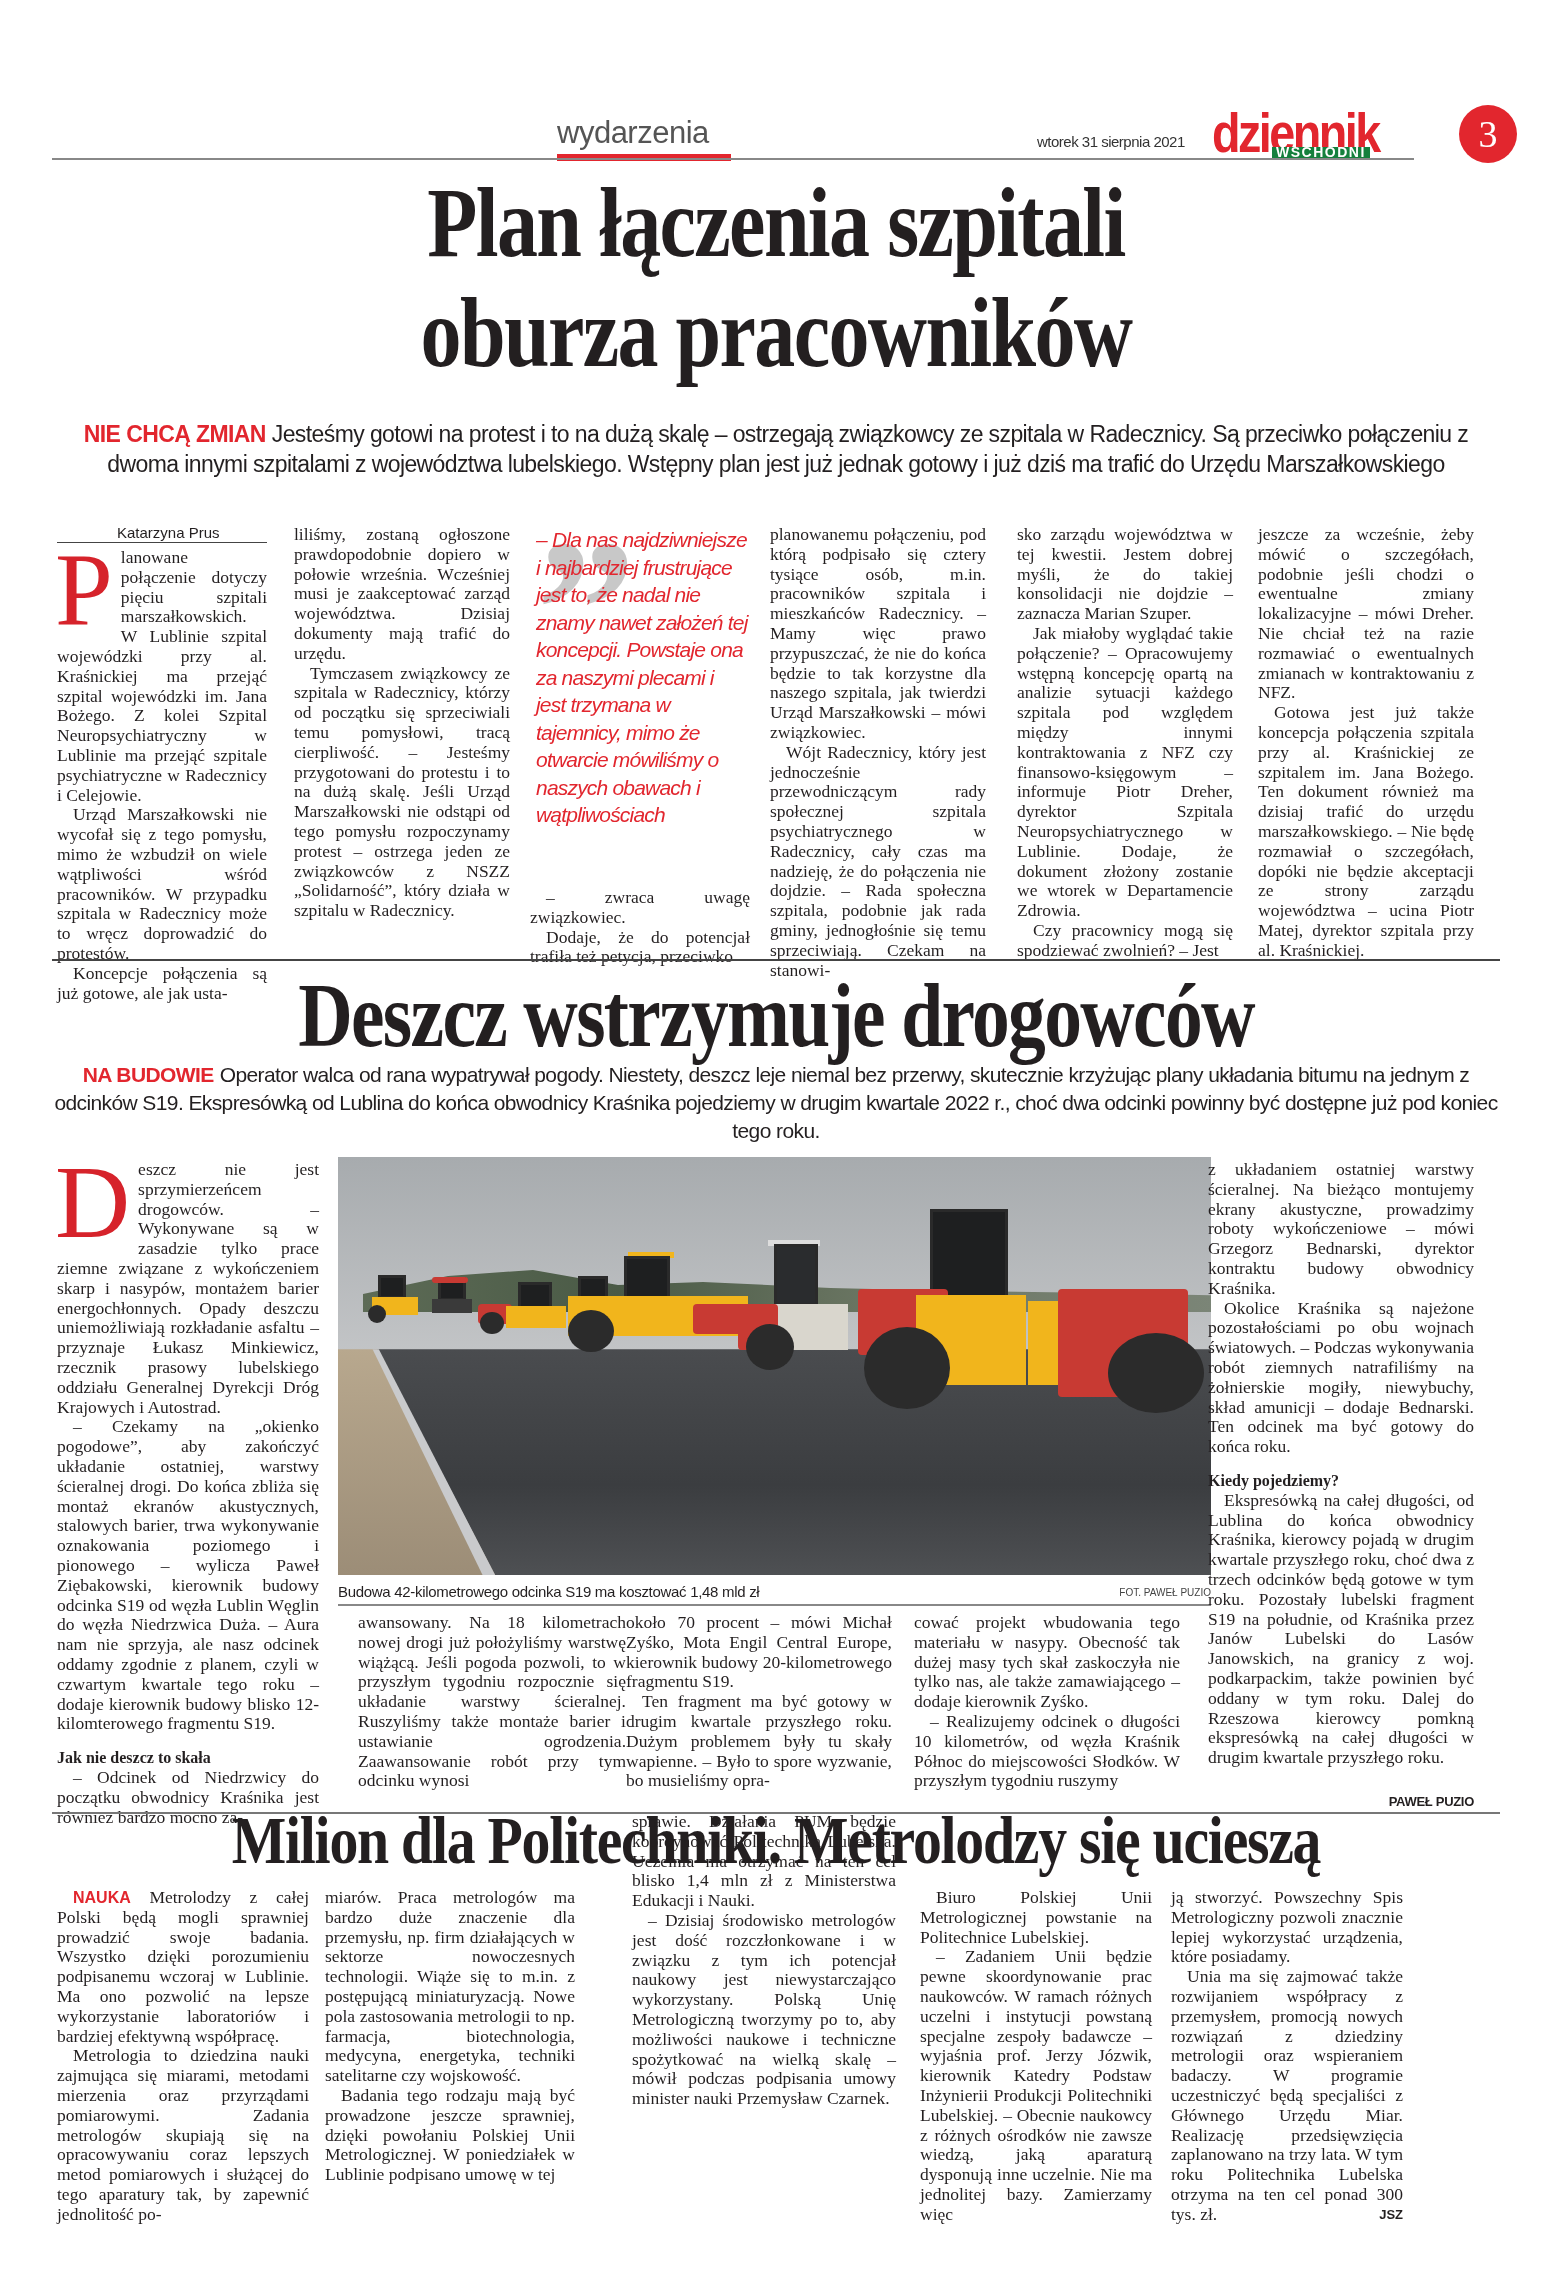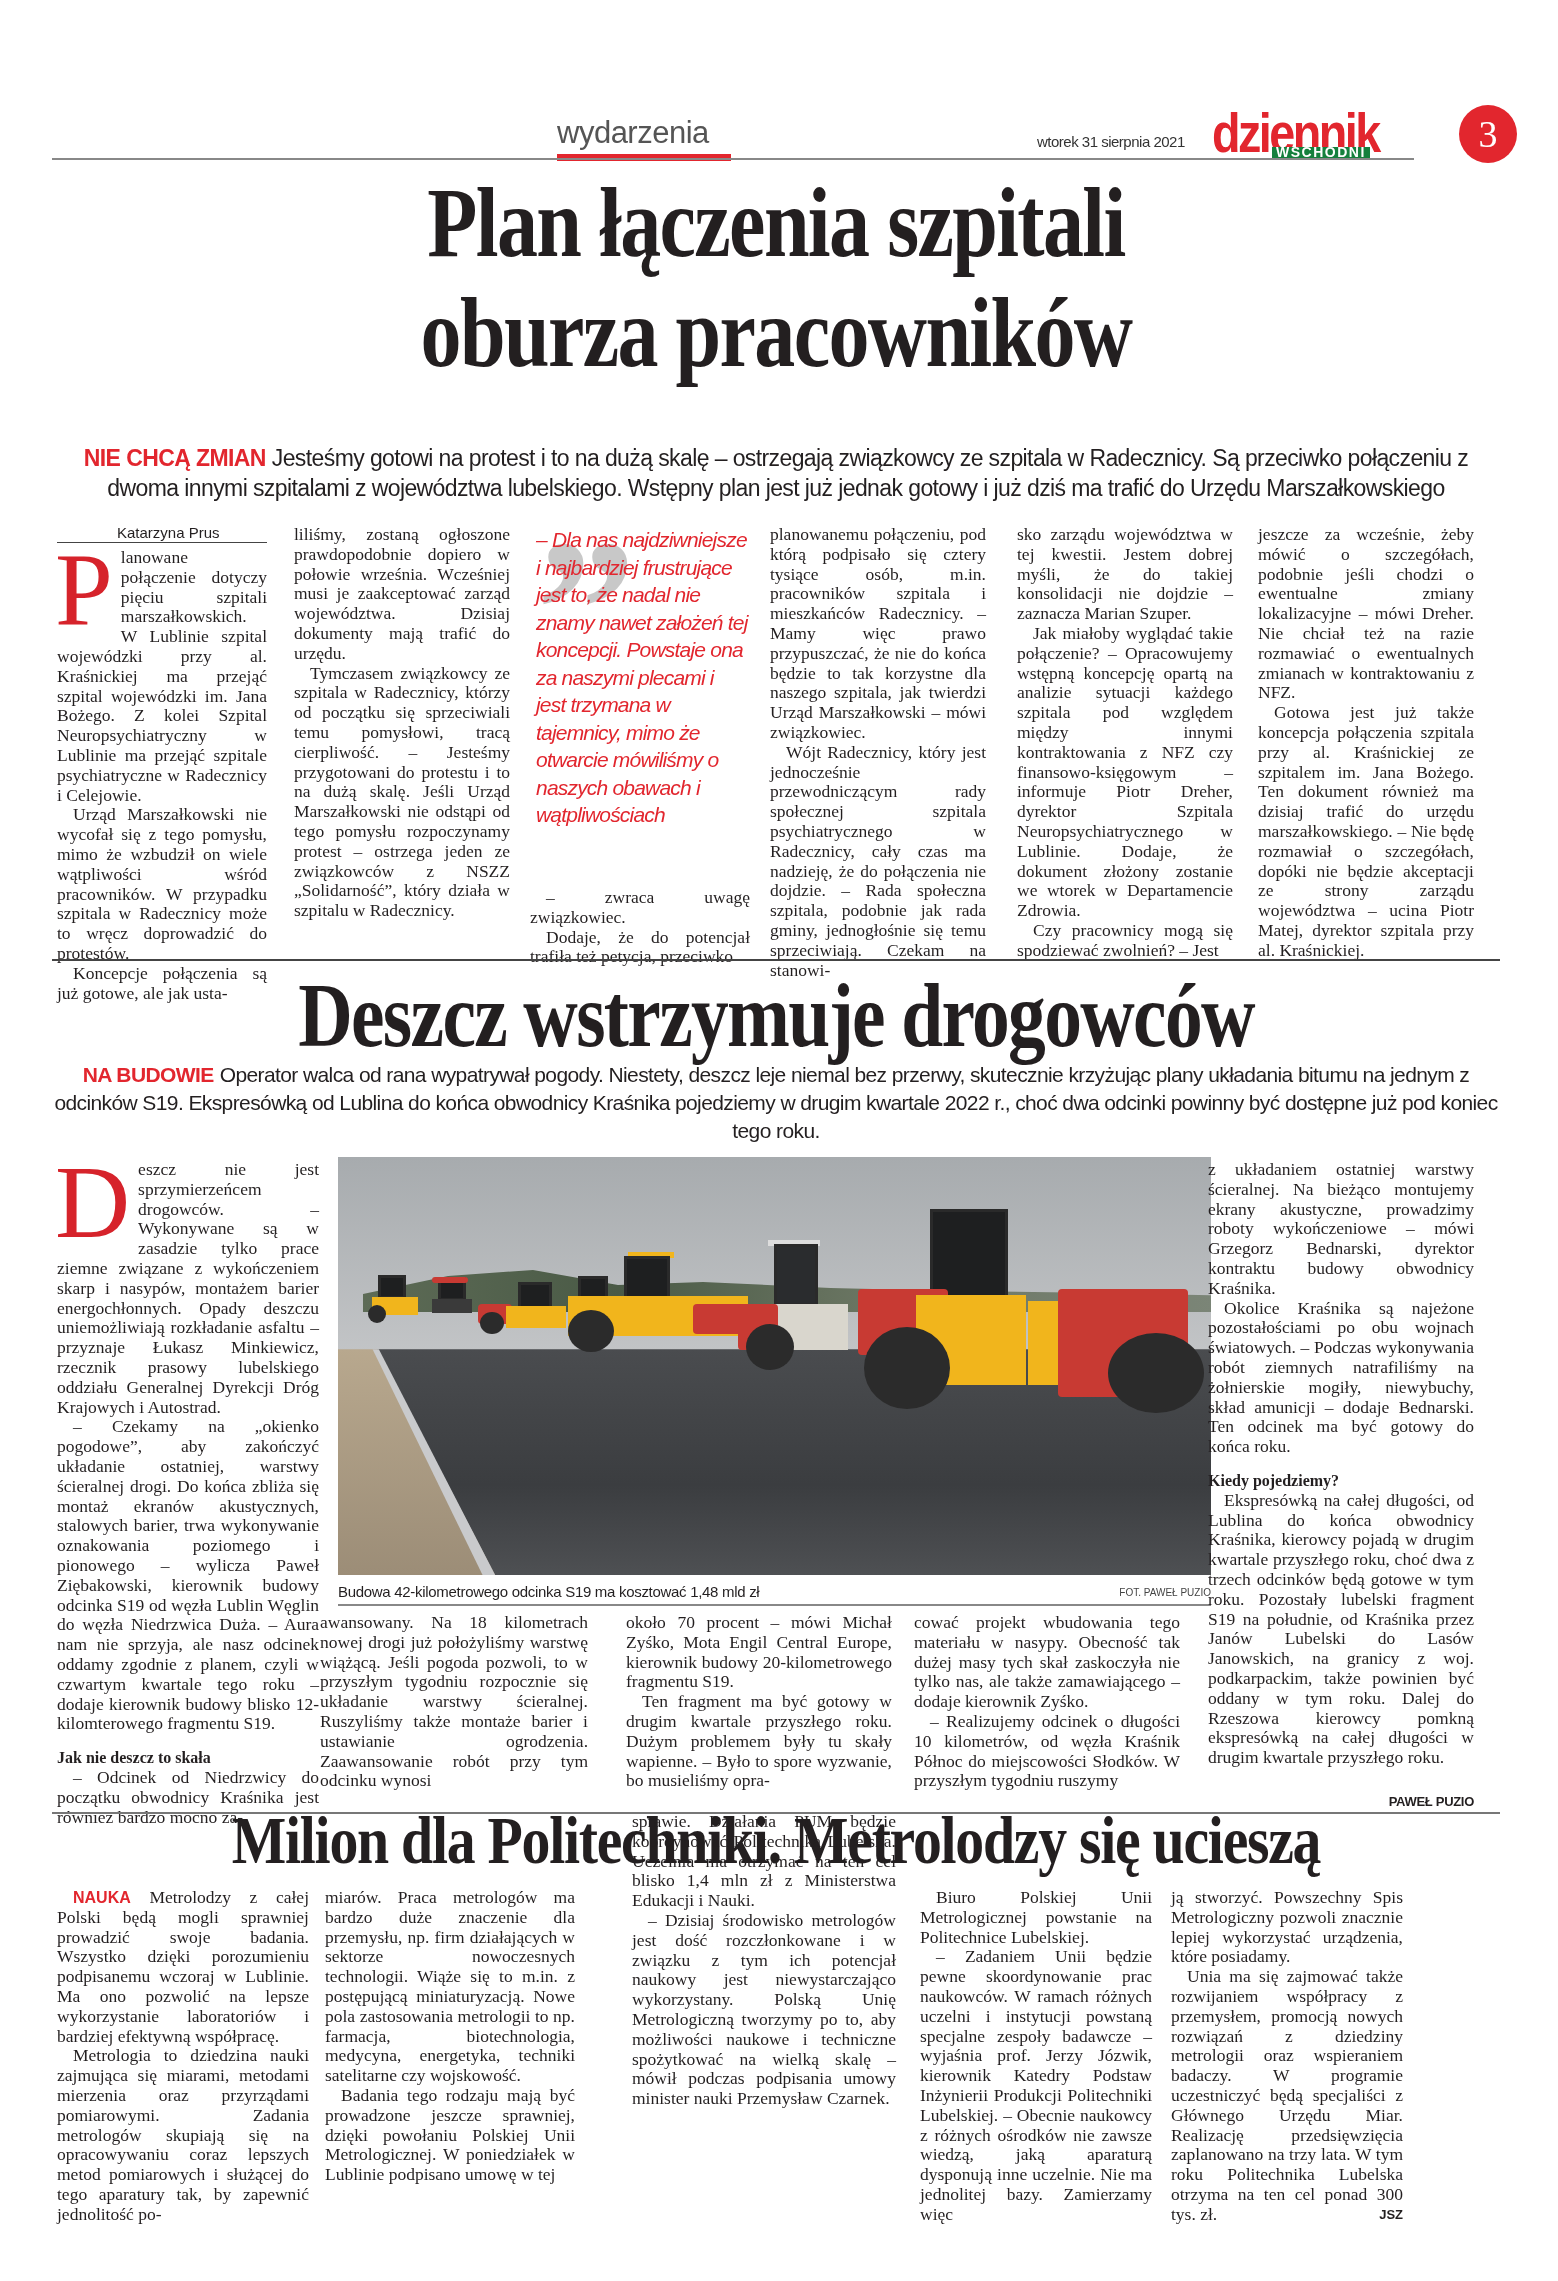--- a/index.html
+++ b/index.html
@@ -18,21 +18,21 @@
   .page-number { position: absolute; left: 1407px; top: -5px; width: 58px; height: 58px; border-radius: 50%; background: #e2262e; color: #fff; font-family: "Liberation Serif", serif; font-size: 38px; text-align: center; line-height: 58px; }
 
   
   .headline { position: absolute; left: 52px; width: 1448px; text-align: center; font-family: "Liberation Serif", serif; font-weight: bold; color: #231f20; }
   .h1 { top: 168px; font-size: 100px; line-height: 110px; letter-spacing: -2px; transform: scaleX(0.82); }
   .h2 { top: 965px; font-size: 92px; line-height: 100px; letter-spacing: -2px; transform: scaleX(0.82); }
   .h3 { top: 1800px; font-size: 68px; line-height: 80px; letter-spacing: -1.5px; transform: scaleX(0.85); }
 
   .lead { position: absolute; left: 52px; width: 1448px; text-align: center; font-family: "Liberation Sans", sans-serif; font-size: 23px; line-height: 30px; color: #231f20; letter-spacing: -0.6px; }
   .lead .kicker { color: #e2262e; font-weight: bold; margin-right: 6px; }
-  .lead1 { top: 443px; padding: 0 0; }
+  .lead1 { top: 419px; padding: 0 0; }
   .lead2 { top: 1061px; font-size: 21px; line-height: 28px; }
 
   .hrule { position: absolute; left: 52px; width: 1448px; height: 2px; background: #444; }
 
   
   .col { position: absolute; font-family: "Liberation Serif", serif; font-size: 17.5px; line-height: 19.8px; color: #231f20; text-align: justify; hyphens: manual; }
   .col p { text-indent: 16px; }
   .col p.noindent { text-indent: 0; }
   .col .subhead { font-weight: bold; text-indent: 0; margin-top: 14px; font-size: 16px; }
   .byline { font-family: "Liberation Sans", sans-serif; font-size: 15px; padding-left: 60px; border-bottom: 1.5px solid #444; margin-bottom: 5px; line-height: 18px; }
@@ -187,21 +187,21 @@
     <div class="wheel" style="left:6px; top:118px; width:86px; height:82px;"></div>
     <div class="wheel" style="left:250px; top:124px; width:96px; height:80px;"></div>
   </div>
 </div>
 
 <div class="caption">
   <span>Budowa 42-kilometrowego odcinka S19 ma kosztować 1,48 mld zł</span>
   <span class="credit">FOT. PAWEŁ PUZIO</span>
 </div>
 
-<div class="col" style="left:320px; top:1613px; width:268px;">
+<div class="col" style="left:358px; top:1613px; width:268px;">
   <p class="noindent">awansowany. Na 18 kilometrach nowej drogi już położyliśmy warstwę wiążącą. Jeśli pogoda pozwoli, to w przyszłym tygodniu rozpocznie się układanie warstwy ścieralnej. Ruszyliśmy także montaże barier i ustawianie ogrodzenia. Zaawansowanie robót przy tym odcinku wynosi</p>
 </div>
 
 <div class="col" style="left:626px; top:1613px; width:266px;">
   <p class="noindent">około 70 procent – mówi Michał Zyśko, Mota Engil Central Europe, kierownik budowy 20-kilometrowego fragmentu S19.</p>
   <p>Ten fragment ma być gotowy w drugim kwartale przyszłego roku. Dużym problemem były tu skały wapienne. – Było to spore wyzwanie, bo musieliśmy opra-</p>
 </div>
 
 <div class="col" style="left:914px; top:1613px; width:266px;">
   <p class="noindent">cować projekt wbudowania tego materiału w nasypy. Obecność tak dużej masy tych skał zaskoczyła nie tylko nas, ale także zamawiającego – dodaje kierownik Zyśko.</p>

